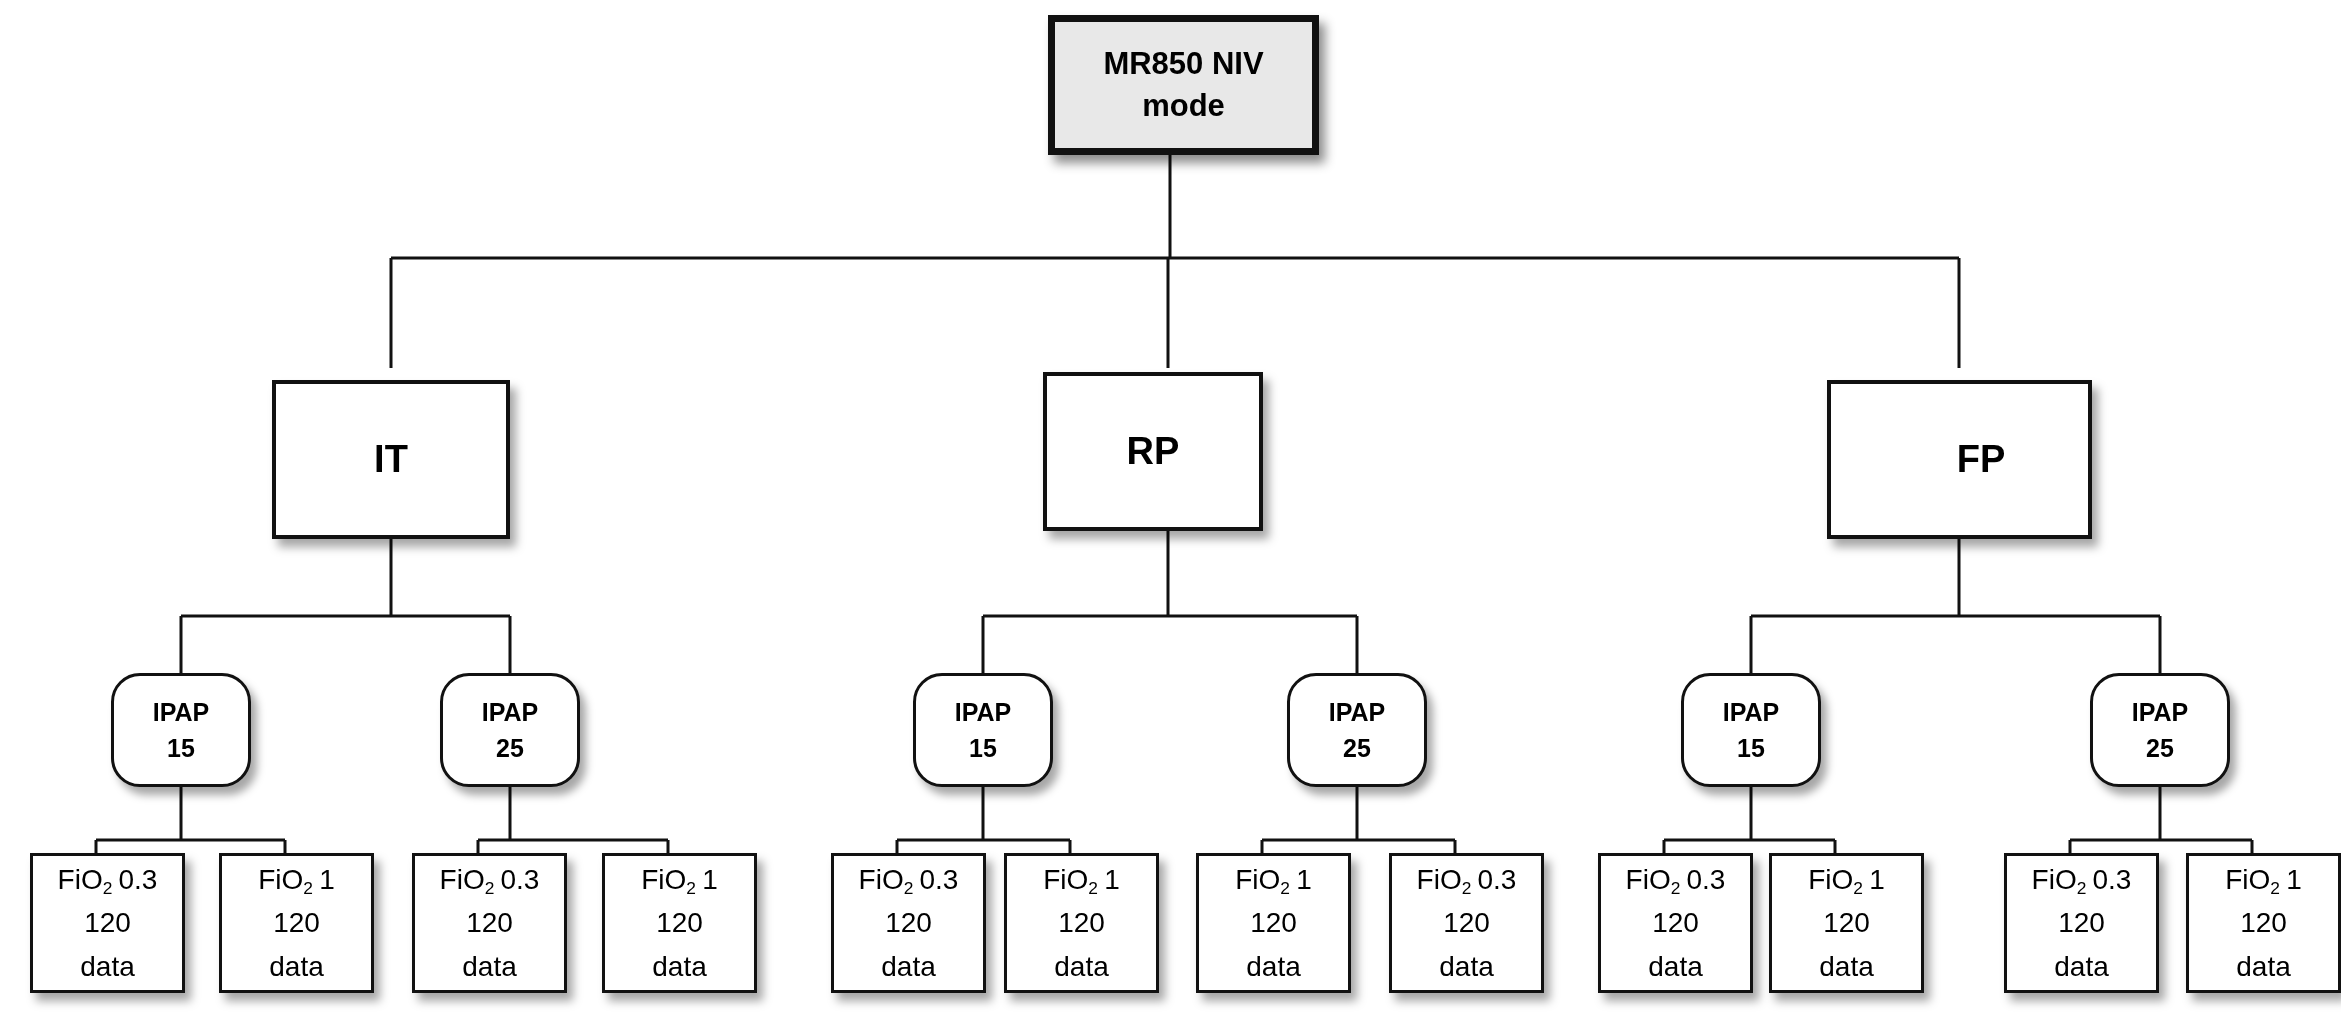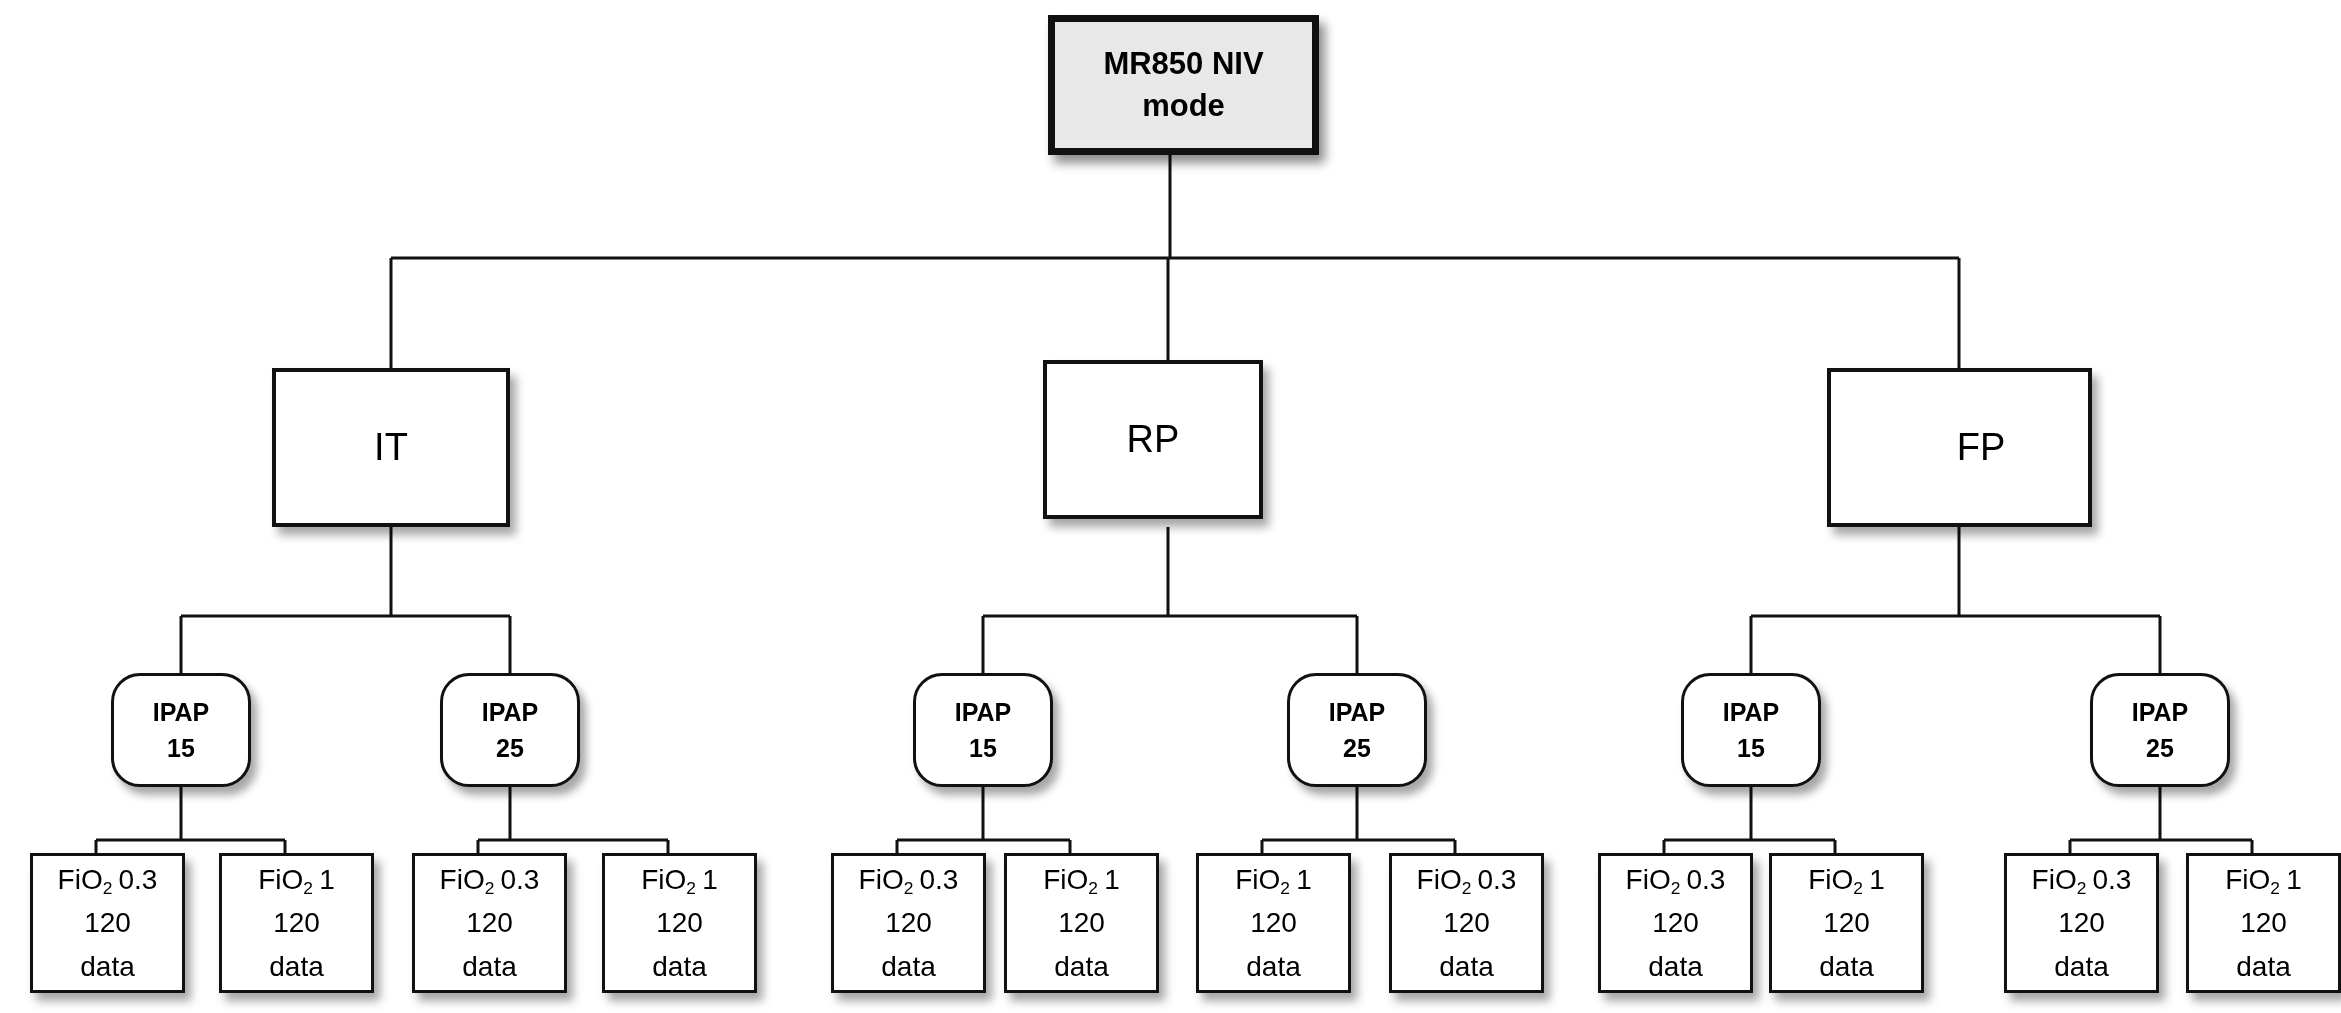--- a/index.html
+++ b/index.html
@@ -34,21 +34,22 @@
     background: #e8e8e8;
     border-width: 7px;
     font-size: 31px;
     font-weight: 700;
     line-height: 1.35;
     box-shadow: 6px 8px 10px rgba(0,0,0,0.45);
   }
   .lvl1 {
     border-width: 4px;
     font-size: 38px;
-    font-weight: 400;
+    font-weight: 700;
+    margin-top: 12px;
   }
   .ipap {
     font-size: 25px;
     font-weight: 700;
     line-height: 1.45;
     border-radius: 29px;
   }
   .leaf {
     font-size: 28px;
     font-weight: 400;

